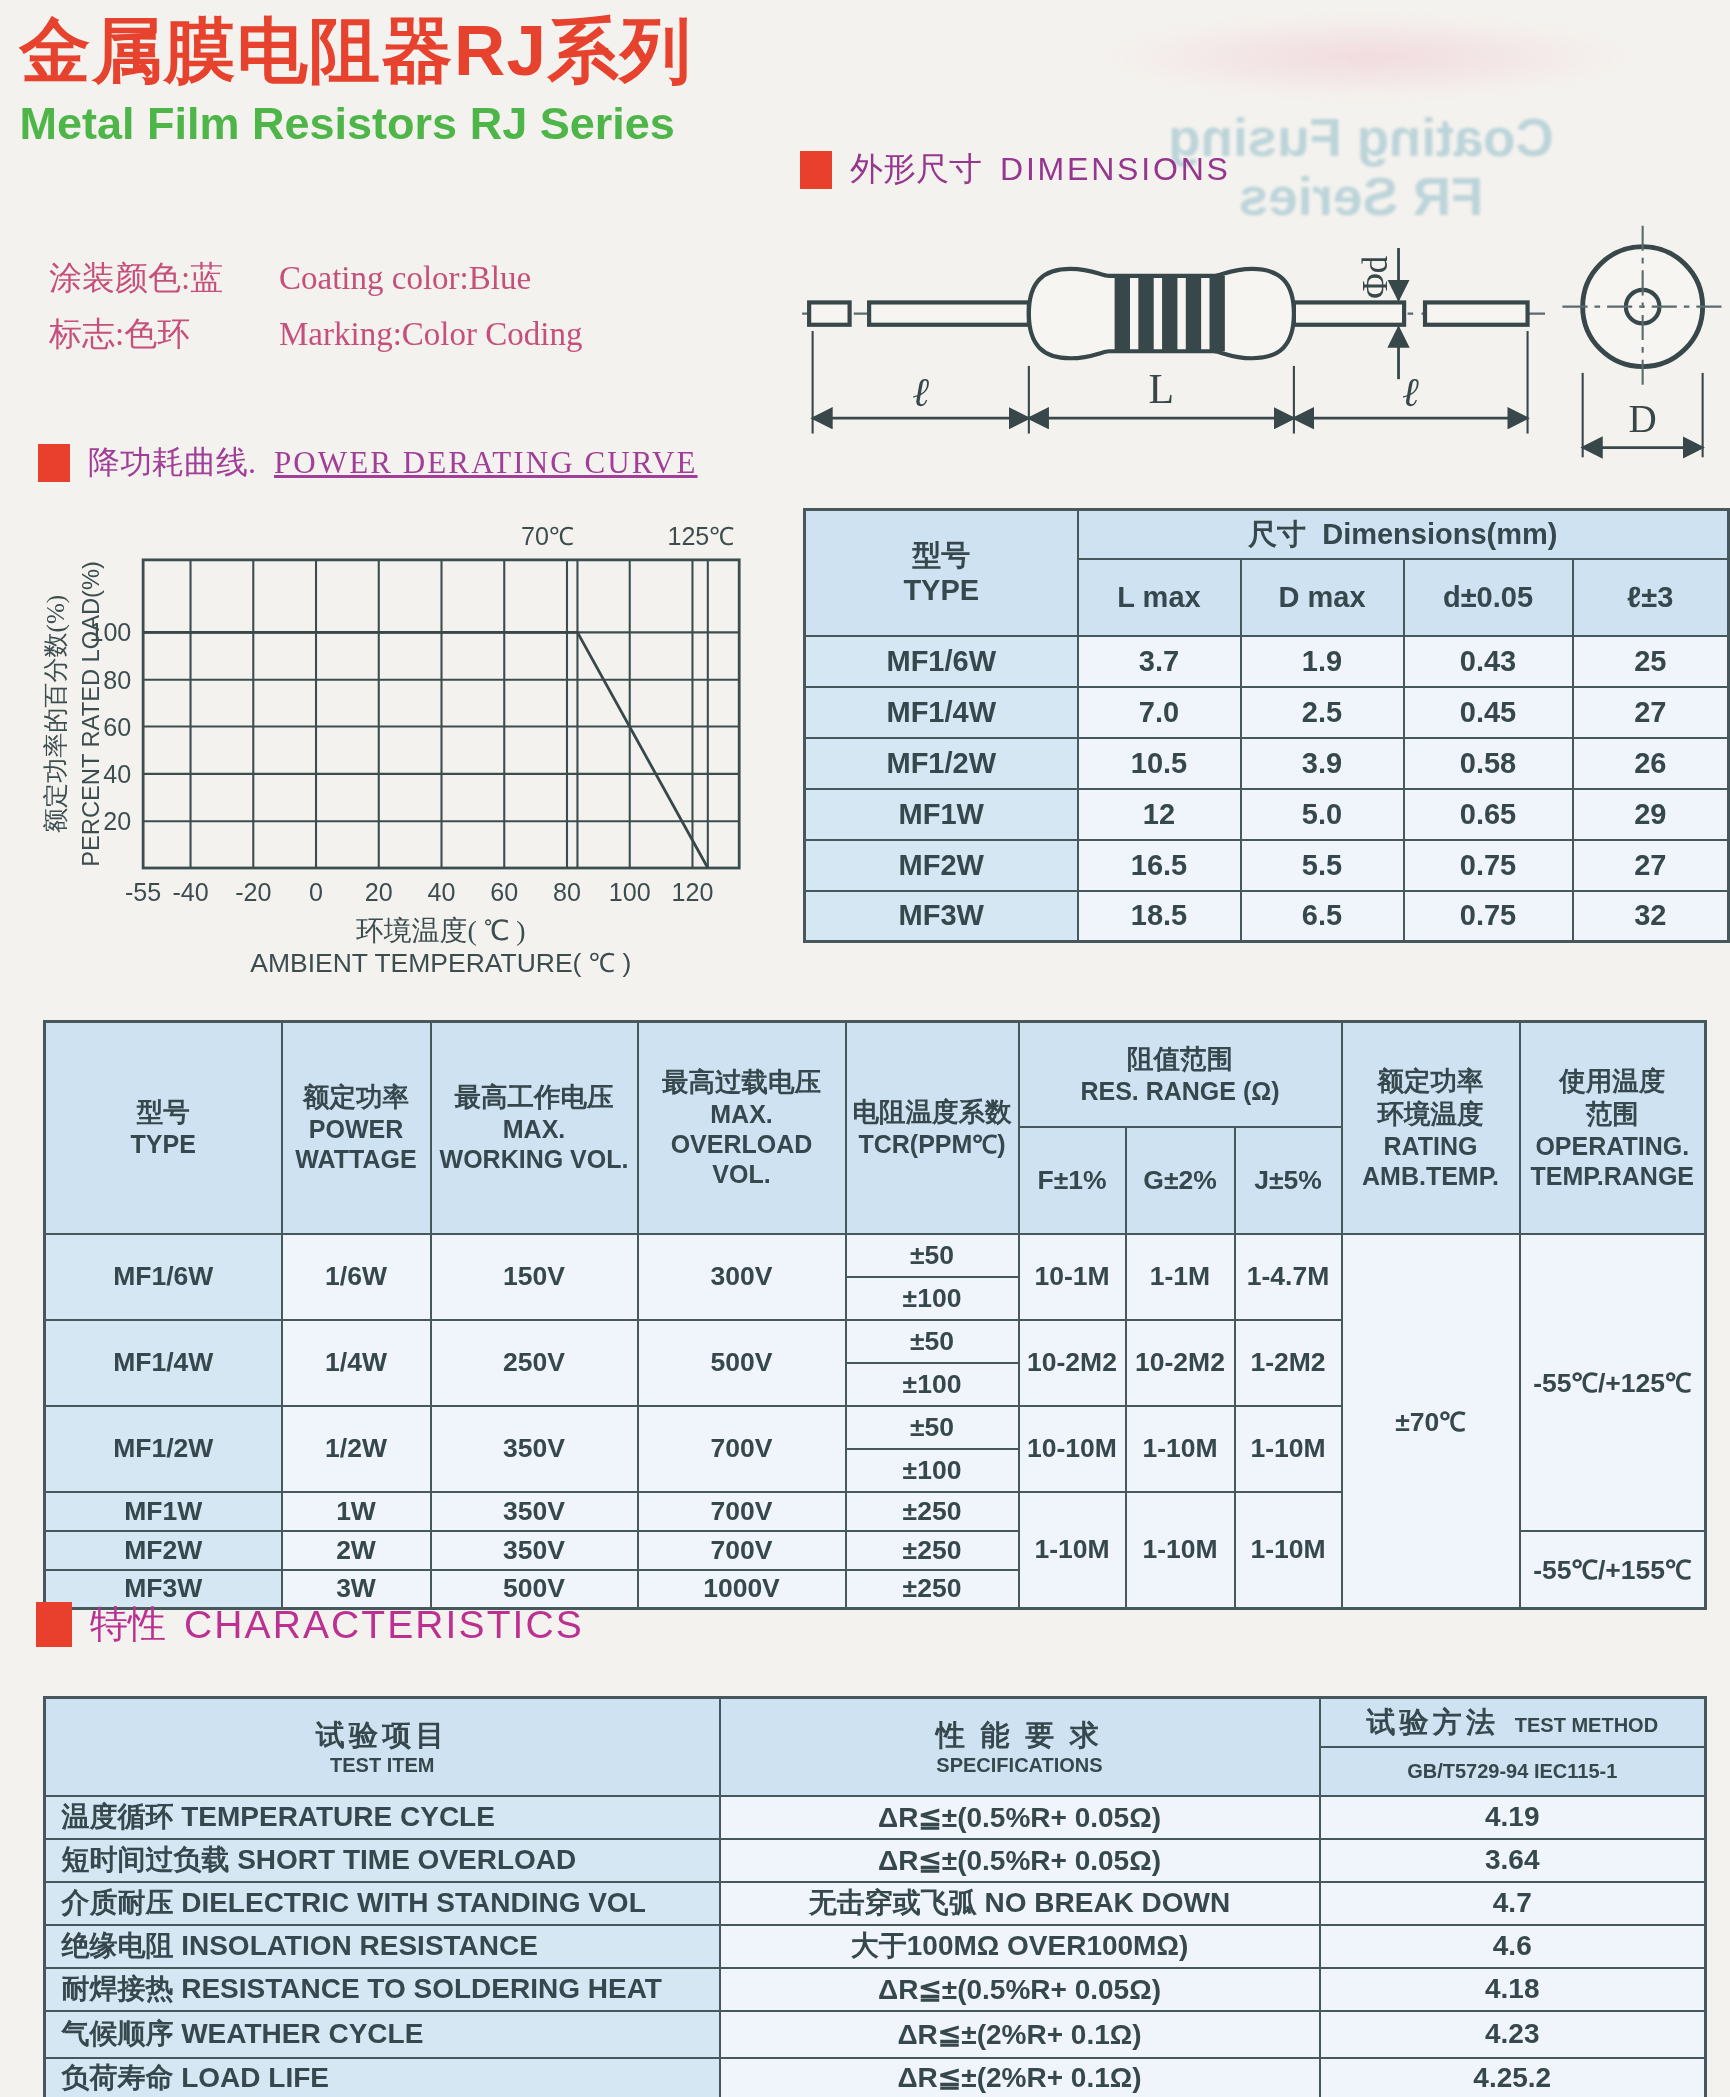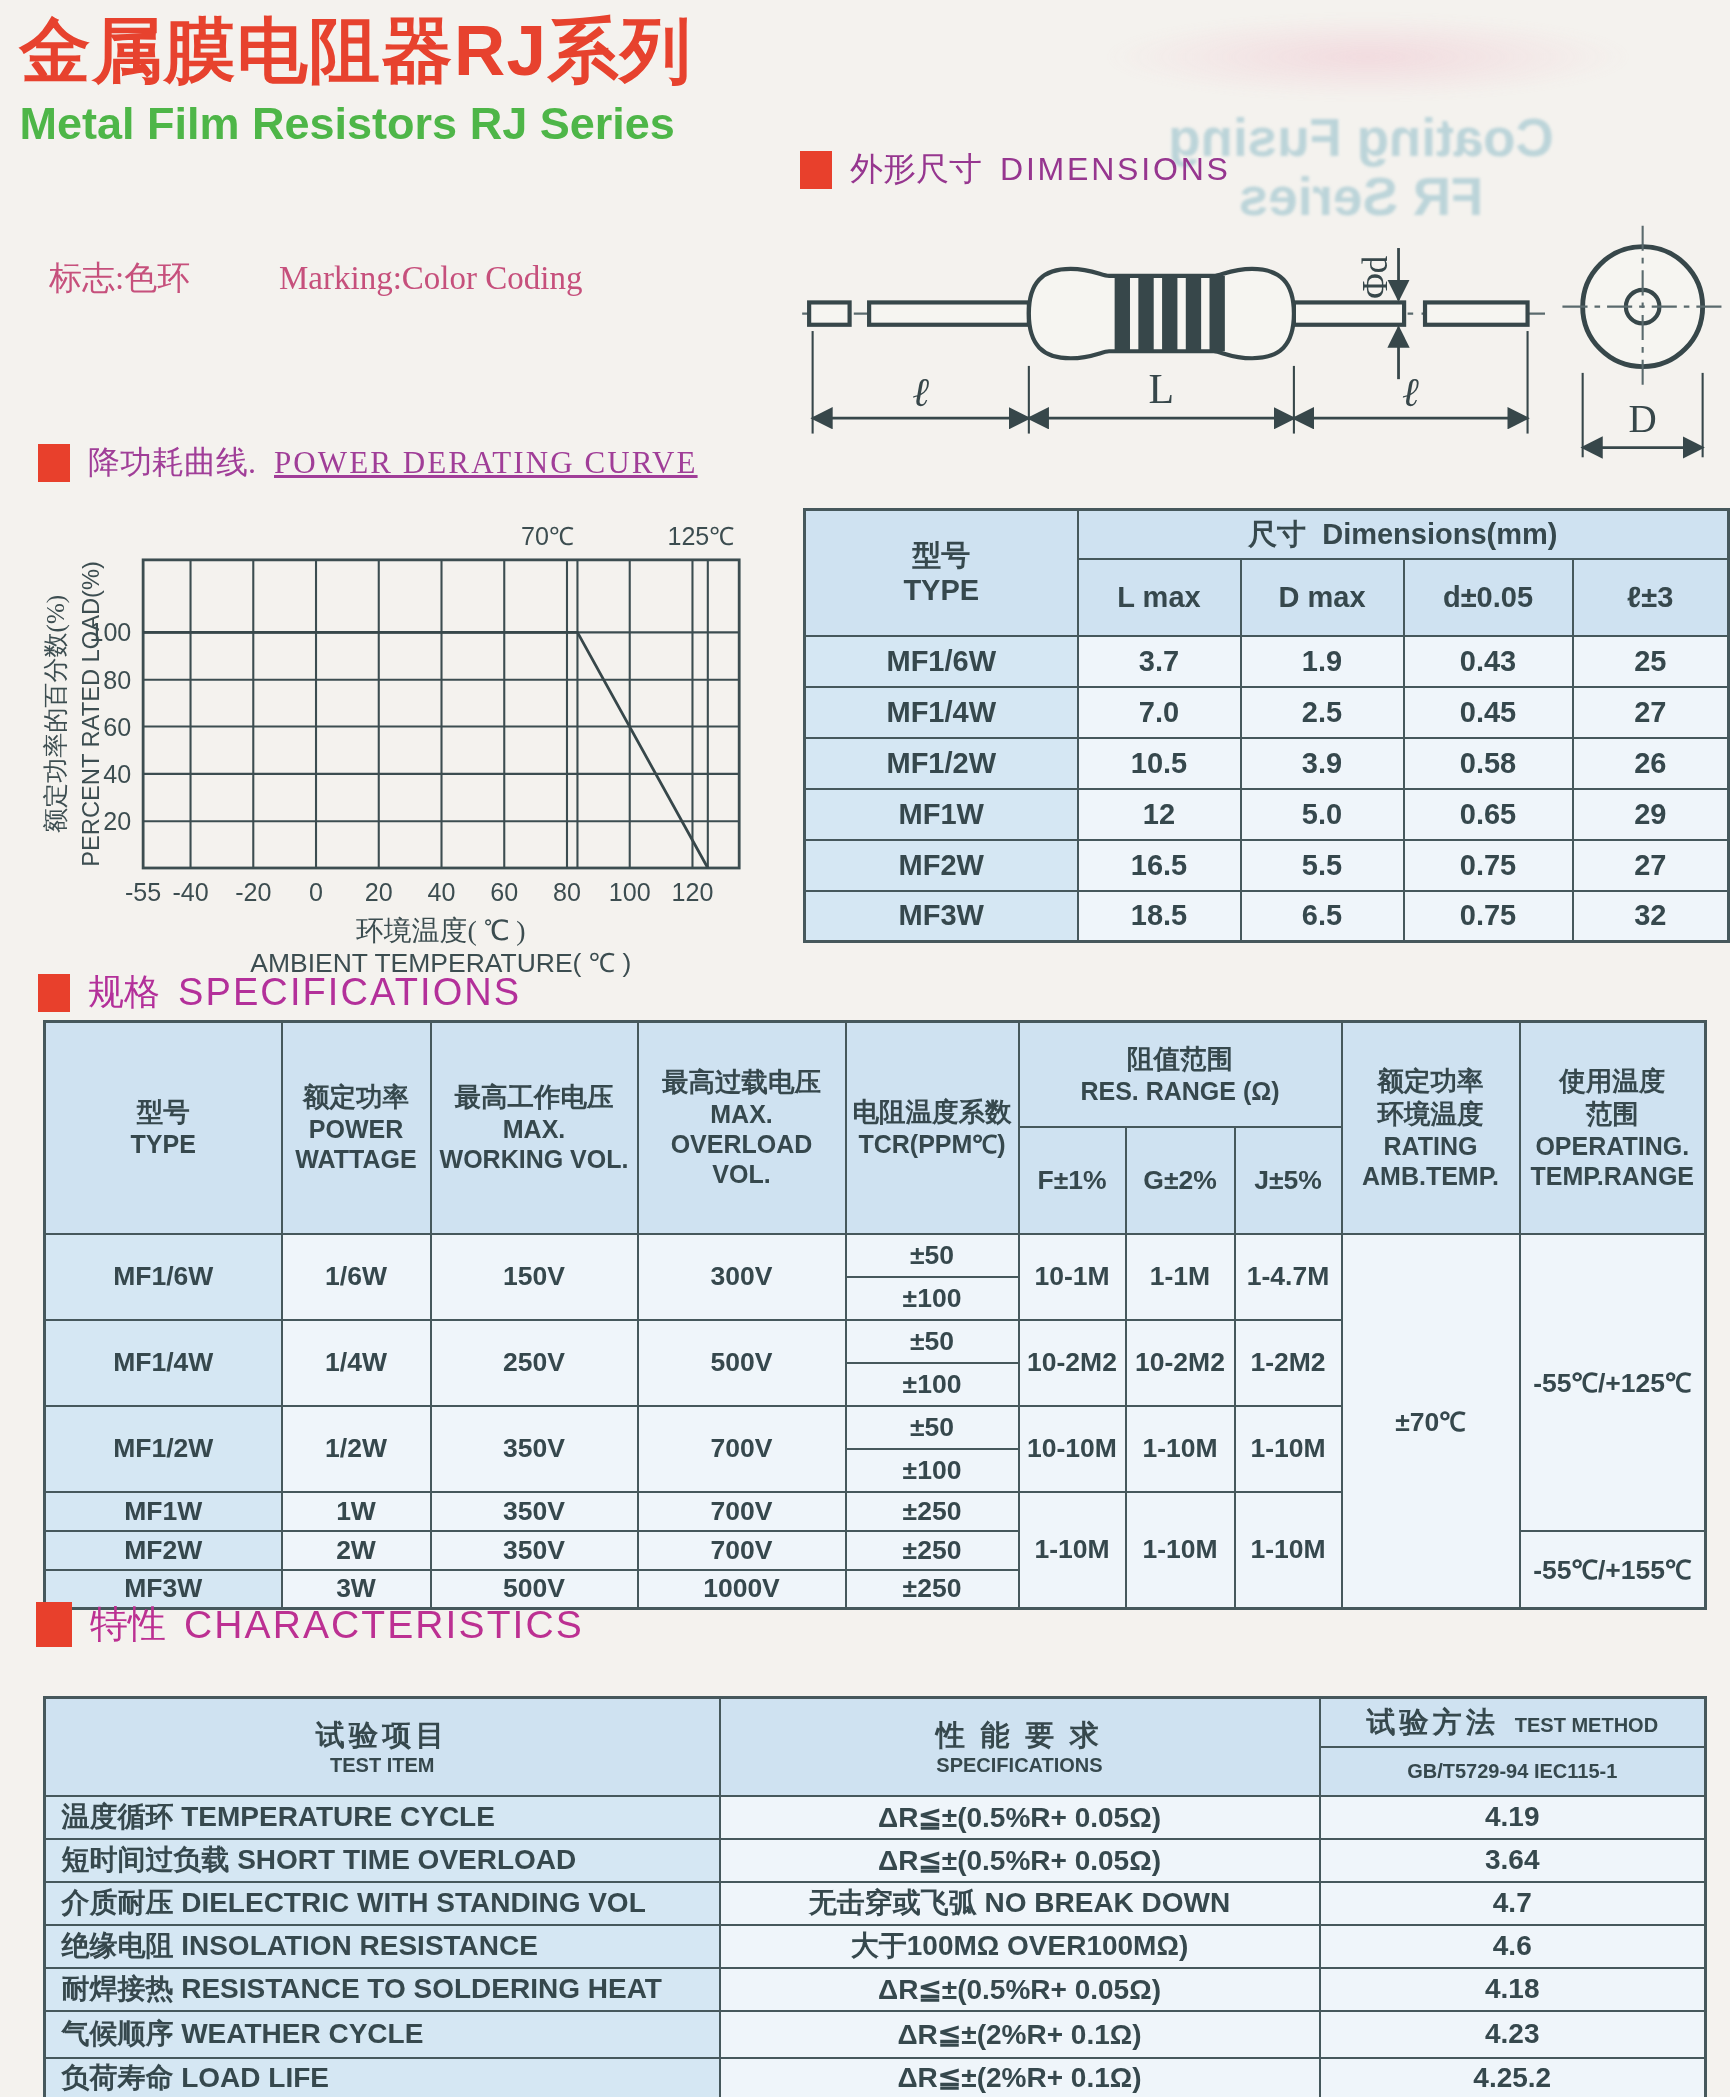--- a/index.html
+++ b/index.html
@@ -139,20 +139,24 @@
       <text x="515" y="288" font-size="60" text-anchor="middle">L</text>
       <text x="872" y="292" font-size="58" font-style="italic" text-anchor="middle">ℓ</text>
       <g transform="translate(838,108) rotate(-90)">
         <text font-size="50" text-anchor="middle">Φd</text>
       </g>
       <text x="1205" y="330" font-size="56" text-anchor="middle">D</text>
     </g>
   </svg>
 
   <div id="coat" class="abs">
+    <div class="row">
+      <span class="c1 zh">涂装颜色:蓝</span>
+      <span class="c2">Coating color:Blue</span>
+    </div>
     <div class="row">
       <span class="c1 zh">标志:色环</span>
       <span class="c2">Marking:Color Coding</span>
     </div>
   </div>
 
   <div id="derate-head" class="abs sec-head">
     <span class="sec-sq sq-sm"></span>
     <span class="t zh">降功耗曲线.</span>
     <span class="e">POWER DERATING CURVE</span>
@@ -271,25 +275,20 @@
     <tr style="height:51px">
       <td class="lbl">MF3W</td>
       <td class="dat">18.5</td>
       <td class="dat">6.5</td>
       <td class="dat">0.75</td>
       <td class="dat">32</td>
     </tr>
   </tbody>
     </table>
 
-  <div id="spec-head" class="abs sec-head">
-    <span class="sec-sq sq-sm"></span>
-    <span class="t zh">规格</span>
-    <span class="e">SPECIFICATIONS</span>
-  </div>
 
   <table id="spec-table" class="tbl" style="left:43px;top:1020px;width:1661px;height:586px">
     <colgroup>
       <col style="width:237px">
         <col style="width:149px">
         <col style="width:207px">
         <col style="width:208px">
       <col style="width:173px">
         <col style="width:107px">
         <col style="width:109px">

